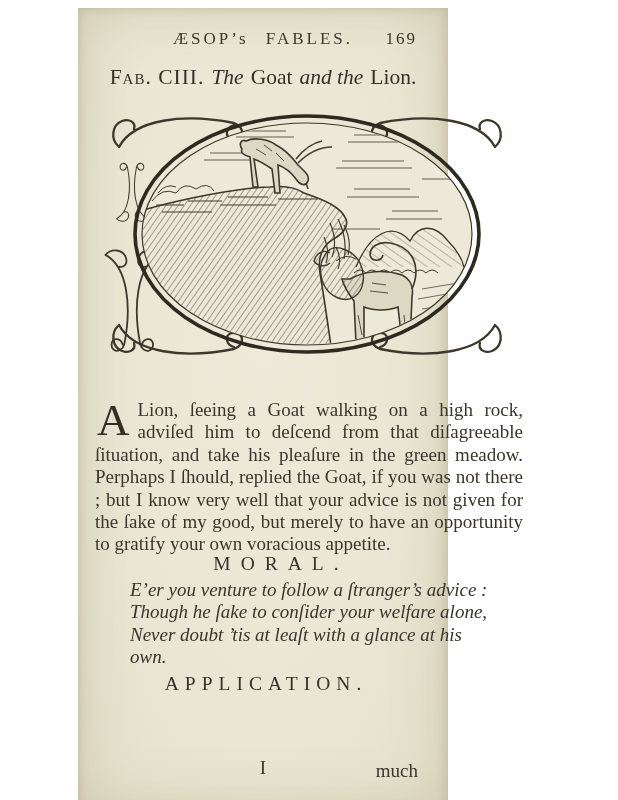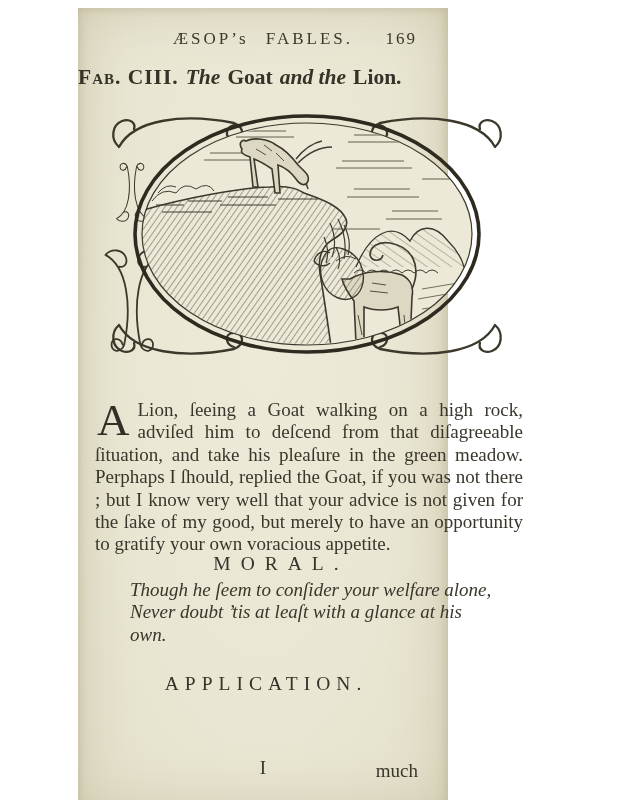--- a/index.html
+++ b/index.html
@@ -4,22 +4,22 @@
 <style>
   html,body{margin:0;padding:0;width:618px;height:800px;overflow:hidden;
     background:#ffffff;font-family:"Liberation Serif","DejaVu Serif",serif;}
   .paper{position:absolute;left:78px;top:8px;width:370px;height:800px;
     background:radial-gradient(ellipse at 50% 40%, #edead9 0%, #e9e6d3 60%, #e3dfc9 100%);
     box-shadow:inset 0 0 55px rgba(150,140,100,.28), inset -4px 0 10px rgba(140,130,90,.18), inset 3px 0 8px rgba(140,130,90,.15);
     color:#3a362c;}
   .header-row{position:absolute;top:21px;left:0;width:100%;text-align:center;
     font-size:17px;letter-spacing:3px;word-spacing:10px;color:#3d392d;}
   .pagenum{position:absolute;top:21px;right:31px;font-size:17px;letter-spacing:2px;}
-  .fable-title{position:absolute;top:57px;left:0;width:100%;
-    font-size:21.5px;color:#353228;white-space:nowrap;font-weight:bold;}
+  .fable-title{position:absolute;top:57px;left:0;width:100%;text-align:center;
+    font-size:21.5px;color:#353228;white-space:nowrap;}
   .fable-title span{margin-right:7px;}
   .fable-title span:last-child{margin-right:0;}
   .sc{font-variant:small-caps;letter-spacing:1px;}
   .it{font-style:italic;}
   .illus{position:absolute;top:93px;left:14px;width:430px;height:270px;}
   .body-para{position:absolute;top:372px;left:17px;width:428px;
     font-size:19px;line-height:22.4px;text-align:justify;color:#3a362c;}
   .dropcap{float:left;font-size:45px;line-height:36px;padding:3px 8px 0 2px;color:#332f25;}
   .section-head{position:absolute;left:0;width:100%;text-align:center;
     font-size:19.5px;color:#36332a;}
@@ -115,21 +115,22 @@
         </g>
       </g>
     </svg>
   </div>
 
   <p class="body-para"><span class="dropcap">A</span><span>Lion, ſeeing a Goat walking on a high rock, adviſed him to deſcend from that diſagreeable ſituation, and take his pleaſure in the green meadow. Perphaps I ſhould, replied the Goat, if you was not there ; but I know very well that your advice is not given for the ſake of my good, but merely to have an opportunity to gratify your own voracious appetite.</span></p>
 
   <div class="section-head moral-head">MORAL.</div>
 
   <div class="verse">
-    <span>Though he ſeem to conſider your welfare alone,</span>
+    <span>E’er you venture to follow a ſtranger’s advice :</span>
+    <span>Though he ſake to conſider your welfare alone,</span>
     <span>Never doubt ’tis at leaſt with a glance at his own.</span>
   </div>
 
   <div class="section-head app-head">APPLICATION.</div>
 
 
   <div class="sig">I</div>
   <div class="catchword">much</div>
 
 </div>

